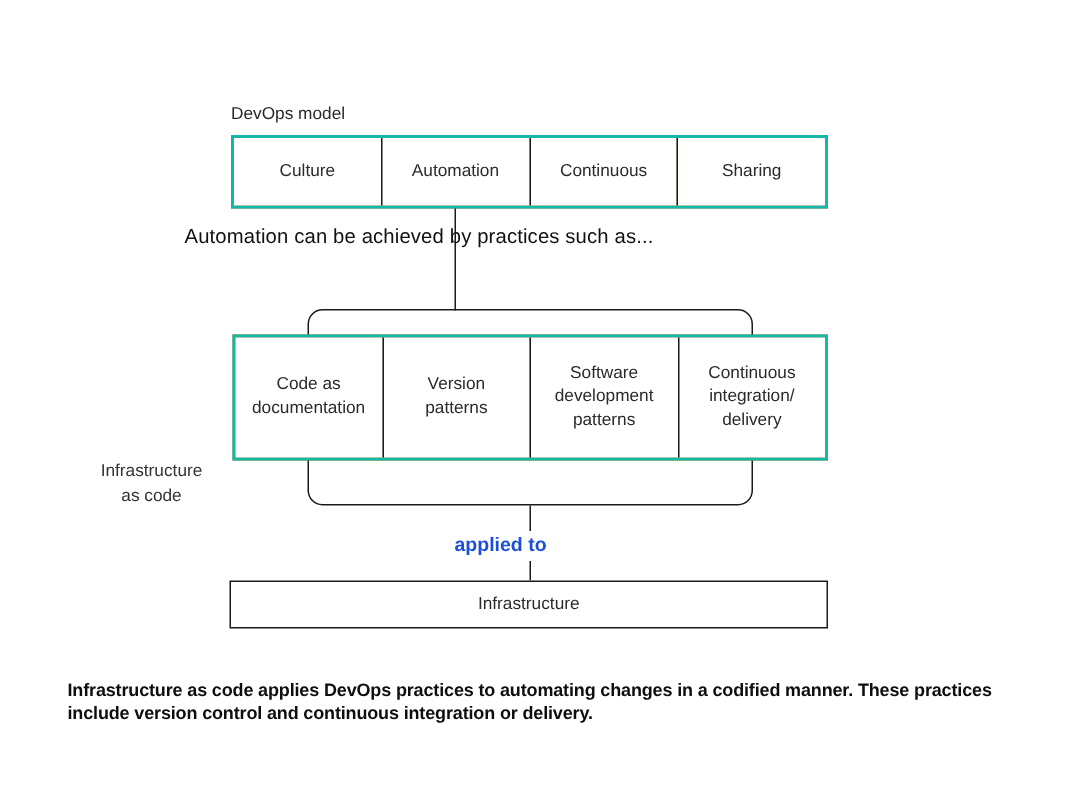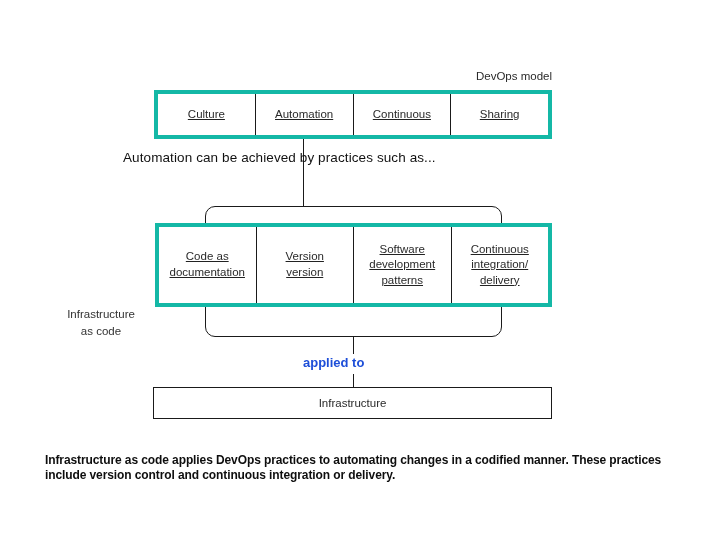--- a/index.html
+++ b/index.html
@@ -10,32 +10,31 @@
     background: #ffffff;
     font-family: "Liberation Sans", "DejaVu Sans", sans-serif;
     color: #222222;
     overflow: hidden;
   }
   .abs { position: absolute; }
 
   
   .diagram-title {
     left: 154px; top: 70px; width: 398px;
-    text-align: right;
+    text-align: left;
     font-size: 11.5px;
     color: #2a2a2a;
   }
 
   
   .box-row {
     display: flex;
-    border: 4px solid #14b8a6;
+    border: 2px solid #14b8a6;
     background: #a16207;
     box-sizing: border-box;
-    text-decoration: underline;
   }
   .top-row { left: 154px; top: 90px; width: 398px; height: 49px; }
   .box-row .cell {
     flex: 1 1 0;
     display: flex;
     align-items: center;
     justify-content: center;
     text-align: center;
     font-size: 11.5px;
     color: #2a2a2a;
@@ -142,21 +141,21 @@
   <div class="abs heading">Automation can be achieved by practices such as...</div>
 
   <div class="abs panel"></div>
 
   <div class="abs bracket"></div>
 
   <div class="abs box-row practice-row">
     <div class="cell">Code as
 documentation</div>
     <div class="cell">Version
-version</div>
+patterns</div>
     <div class="cell">Software
 development
 patterns</div>
     <div class="cell">Continuous
 integration/
 delivery</div>
   </div>
 
   <div class="abs group-label">Infrastructure
 as code</div>

